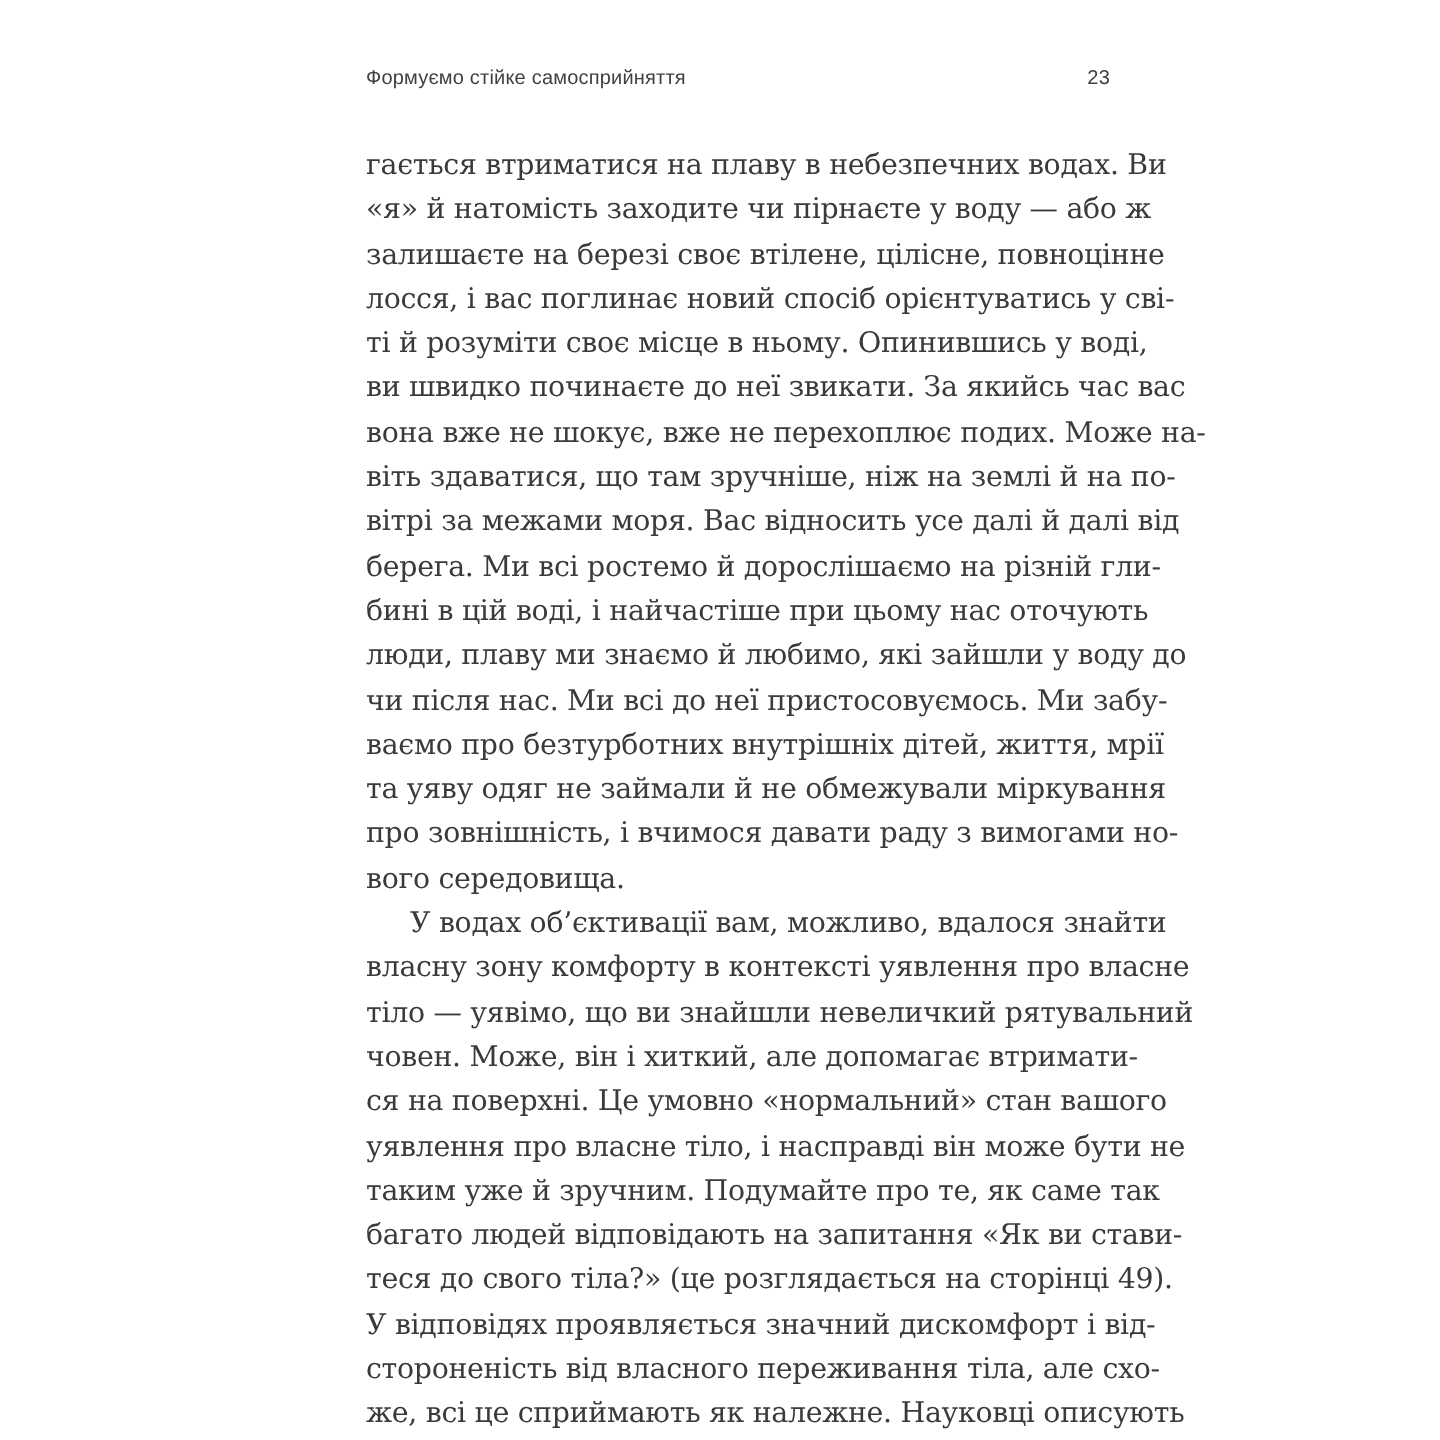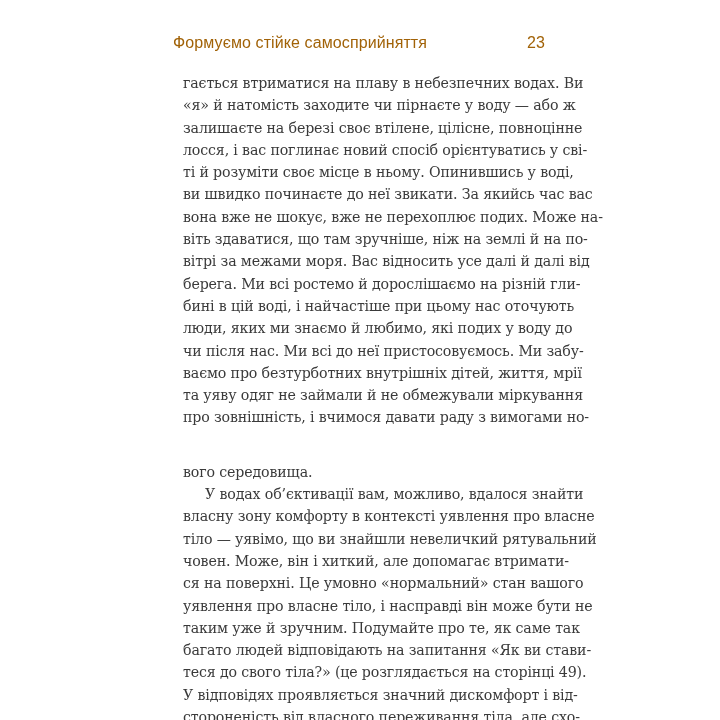--- a/index.html
+++ b/index.html
@@ -14,27 +14,27 @@
       overflow: hidden;
     }
     .page {
       position: absolute;
       left: 0; top: 0;
       width: 720px; height: 720px;
       background: #ffffff;
     }
     .running-head {
       position: absolute;
-      left: 173px;
+      left: 183px;
       top: 34px;
       width: 372px;
       height: 22px;
       font-family: "Liberation Sans", "DejaVu Sans", sans-serif;
-      font-size: 16px;
-      color: #a16207;
+      font-size: 10px;
+      color: #404040;
       letter-spacing: 0.1px;
     }
     .running-head .title {
       position: absolute;
       left: 0; top: 0;
       white-space: nowrap;
     }
     .running-head .folio {
       position: absolute;
       right: 0; top: 0;
@@ -54,21 +54,20 @@
       display: block;
       white-space: nowrap;
       text-align: justify;
       text-align-last: justify;
       height: 22.3px;
       overflow: visible;
       letter-spacing: -0.15px;
     }
     .line.last {
       text-align-last: left;
-      margin-top: 32px;
     }
     .line.indent {
       padding-left: 22px;
     }
   </style>
 </head>
 <body>
 
 <div class="page">
   <div class="running-head">
@@ -82,21 +81,21 @@
     <span class="line">«я» й натомість заходите чи пірнаєте у воду — або ж</span>
     <span class="line">залишаєте на березі своє втілене, цілісне, повноцінне</span>
     <span class="line">лосся, і вас поглинає новий спосіб орієнтуватись у сві-</span>
     <span class="line">ті й розуміти своє місце в ньому. Опинившись у воді,</span>
     <span class="line">ви швидко починаєте до неї звикати. За якийсь час вас</span>
     <span class="line">вона вже не шокує, вже не перехоплює подих. Може на-</span>
     <span class="line">віть здаватися, що там зручніше, ніж на землі й на по-</span>
     <span class="line">вітрі за межами моря. Вас відносить усе далі й далі від</span>
     <span class="line">берега. Ми всі ростемо й дорослішаємо на різній гли-</span>
     <span class="line">бині в цій воді, і найчастіше при цьому нас оточують</span>
-    <span class="line">люди, яких ми знаємо й любимо, які подих у воду до</span>
+    <span class="line">люди, плаву ми знаємо й любимо, які зайшли у воду до</span>
     <span class="line">чи після нас. Ми всі до неї пристосовуємось. Ми забу-</span>
     <span class="line">ваємо про безтурботних внутрішніх дітей, життя, мрії</span>
     <span class="line">та уяву одяг не займали й не обмежували міркування</span>
     <span class="line">про зовнішність, і вчимося давати раду з вимогами но-</span>
     <span class="line last">вого середовища.</span>
 
     <span class="line indent">У водах об’єктивації вам, можливо, вдалося знайти</span>
     <span class="line">власну зону комфорту в контексті уявлення про власне</span>
     <span class="line">тіло — уявімо, що ви знайшли невеличкий рятувальний</span>
     <span class="line">човен. Може, він і хиткий, але допомагає втримати-</span>

